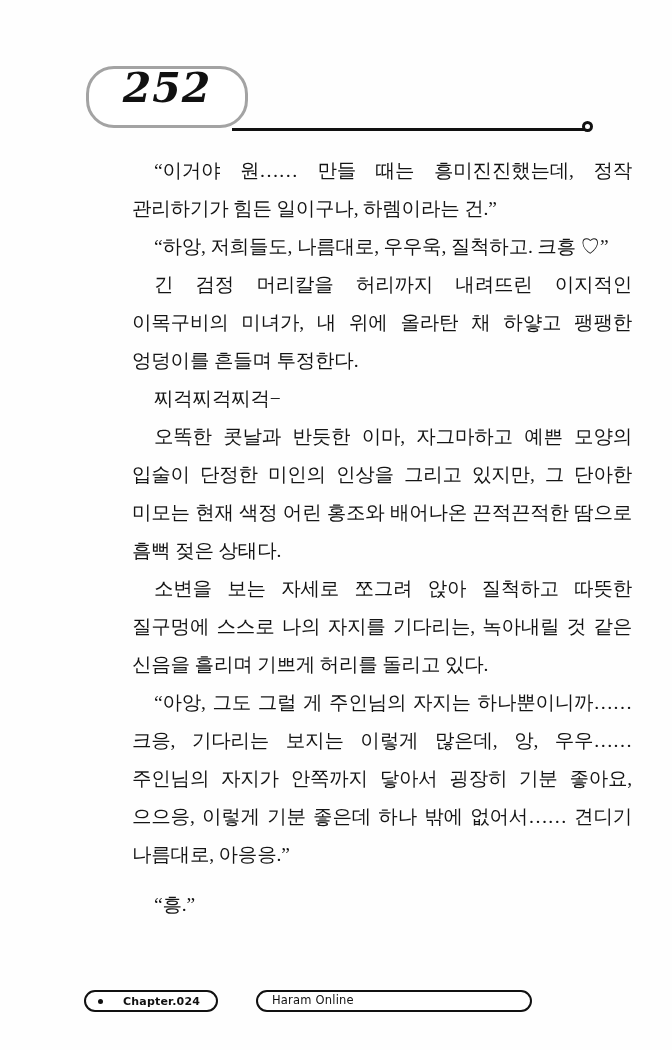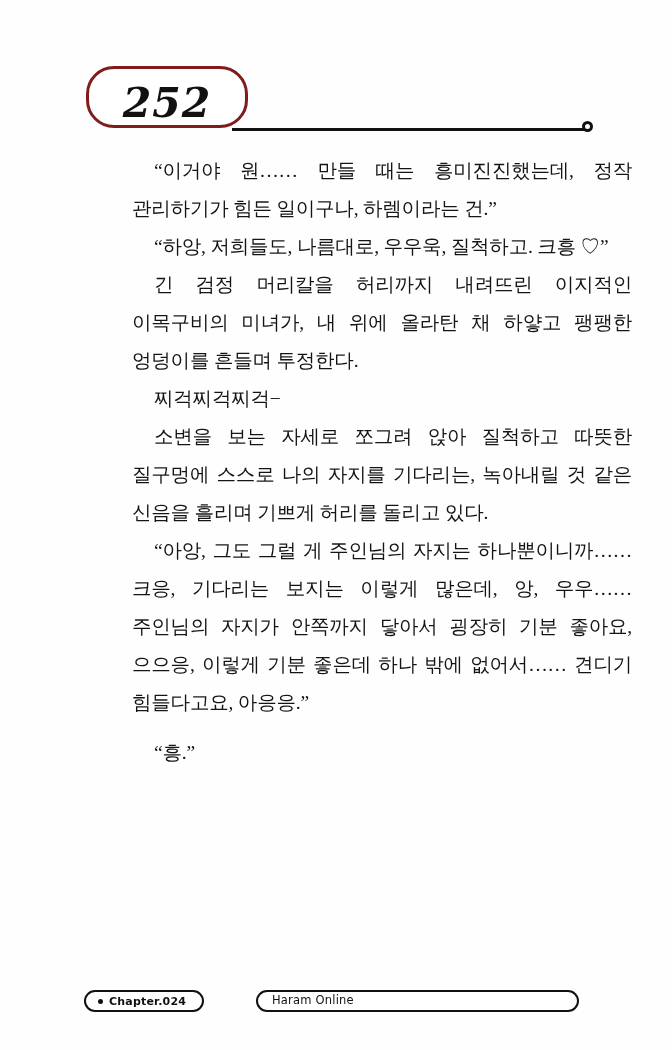--- a/index.html
+++ b/index.html
@@ -30,25 +30,25 @@
     top: 66px;
     height: 72px;
   }
 
   .pagenum-tab {
     position: absolute;
     left: 86px;
     top: 0;
     width: 156px;
     height: 56px;
-    border: 3px solid #7f1d1d;
+    border: 3px solid #a3a3a3;
     border-radius: 28px;
     background: #fff;
     display: flex;
-    align-items: flex-end;
+    align-items: flex-start;
     justify-content: center;
     z-index: 3;
   }
   .pagenum-tab span {
     font-family: "DejaVu Serif", serif;
     font-style: italic;
     font-weight: 700;
     font-size: 41px;
     letter-spacing: 1px;
     color: #111;
@@ -111,21 +111,21 @@
   .footer-chapter {
     position: absolute;
     left: 84px;
     top: 0;
     height: 22px;
     padding: 0 16px 0 12px;
     border: 2px solid #111;
     border-radius: 11px;
     display: flex;
     align-items: center;
-    gap: 6px;
+    gap: 20px;
     background: #fff;
     box-sizing: border-box;
   }
   .footer-chapter .bullet {
     width: 5px;
     height: 5px;
     border-radius: 50%;
     background: #111;
     display: inline-block;
   }
@@ -135,21 +135,21 @@
     font-size: 11px;
     letter-spacing: 0.2px;
     color: #111;
     line-height: 1;
   }
   .footer-title {
     position: absolute;
     left: 256px;
     top: 0;
     height: 22px;
-    width: 323px;
+    width: 276px;
     border: 2px solid #111;
     border-radius: 11px;
     display: flex;
     align-items: center;
     background: #fff;
     box-sizing: border-box;
     padding-left: 14px;
   }
   .footer-title .label {
     font-family: "DejaVu Sans", sans-serif;
@@ -170,22 +170,23 @@
     <div class="pagenum-tab">
       <span>252</span>
     </div>
   </div>
 
   <div class="body-text">
     <p class="para">“이거야 원…… 만들 때는 흥미진진했는데, 정작 관리하기가 힘든 일이구나, 하렘이라는 건.”</p>
     <p class="para">“하앙, 저희들도, 나름대로, 우우욱, 질척하고. 크흥 ♡”</p>
     <p class="para">긴 검정 머리칼을 허리까지 내려뜨린 이지적인 이목구비의 미녀가, 내 위에 올라탄 채 하얗고 팽팽한 엉덩이를 흔들며 투정한다.</p>
     <p class="para">찌걱찌걱찌걱−</p>
+    <p class="para">오똑한 콧날과 반듯한 이마, 자그마하고 예쁜 모양의 입술이 단정한 미인의 인상을 그리고 있지만, 그 단아한 미모는 현재 색정 어린 홍조와 배어나온 끈적끈적한 땀으로 흠뻑 젖은 상태다.</p>
     <p class="para">소변을 보는 자세로 쪼그려 앉아 질척하고 따뜻한 질구멍에 스스로 나의 자지를 기다리는, 녹아내릴 것 같은 신음을 흘리며 기쁘게 허리를 돌리고 있다.</p>
-    <p class="para">“아앙, 그도 그럴 게 주인님의 자지는 하나뿐이니까…… 크응, 기다리는 보지는 이렇게 많은데, 앙, 우우…… 주인님의 자지가 안쪽까지 닿아서 굉장히 기분 좋아요, 으으응, 이렇게 기분 좋은데 하나 밖에 없어서…… 견디기 힘들다고요, 아응응.”</p>
+    <p class="para">“아앙, 그도 그럴 게 주인님의 자지는 하나뿐이니까…… 크응, 기다리는 보지는 이렇게 많은데, 앙, 우우…… 주인님의 자지가 안쪽까지 닿아서 굉장히 기분 좋아요, 으으응, 이렇게 기분 좋은데 하나 밖에 없어서…… 견디기 나름대로, 아응응.”</p>
     <p class="para gap-before">“흥.”</p>
   </div>
 
   <div class="footer">
     <div class="footer-chapter">
       <span class="bullet"></span>
       <span class="label">Chapter.024</span>
     </div>
     <div class="footer-title">
       <span class="label">Haram Online</span>

